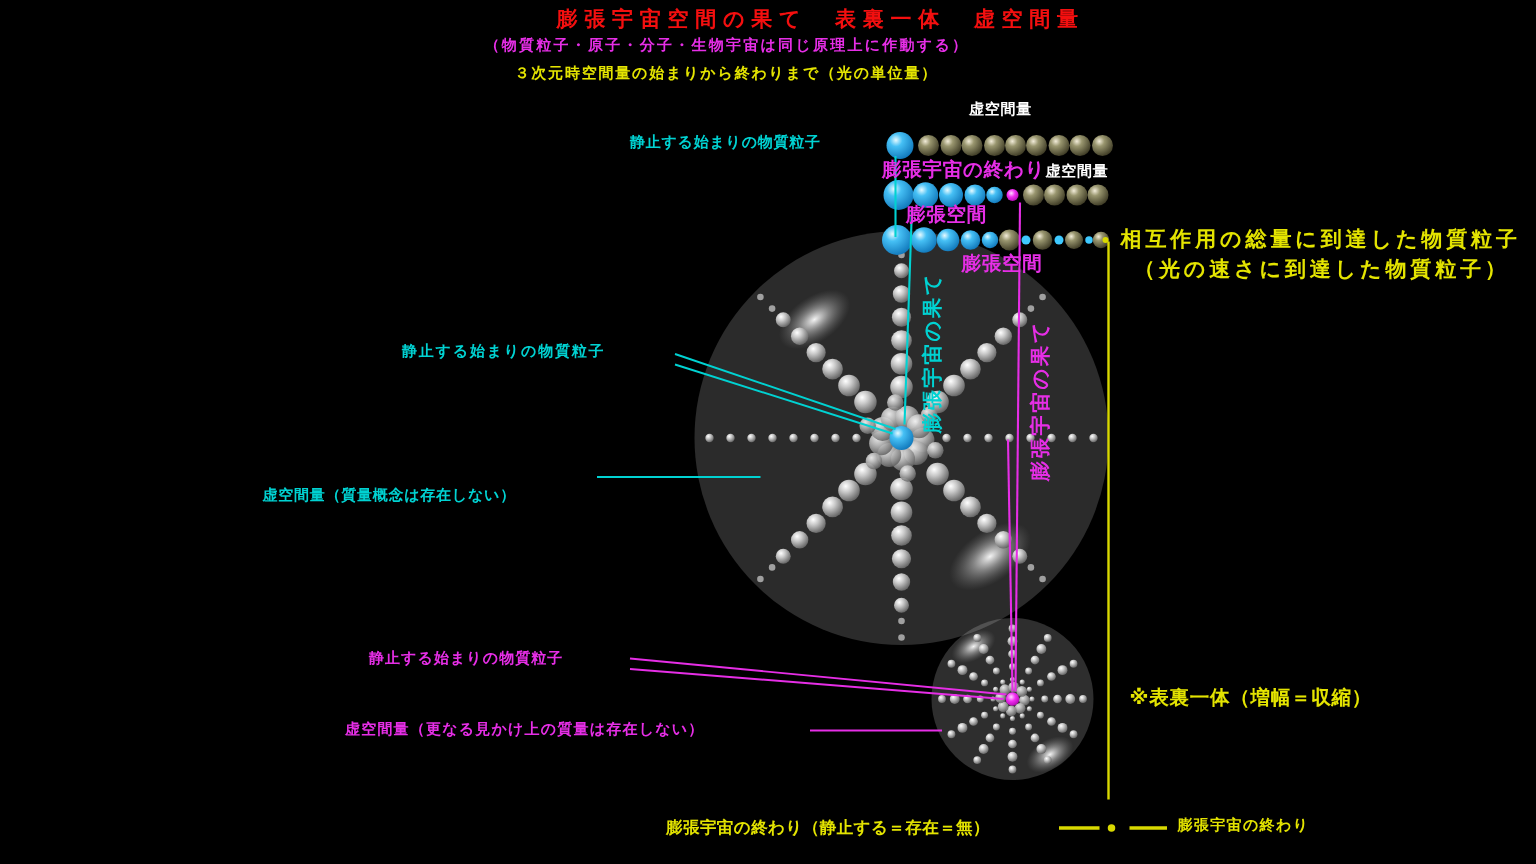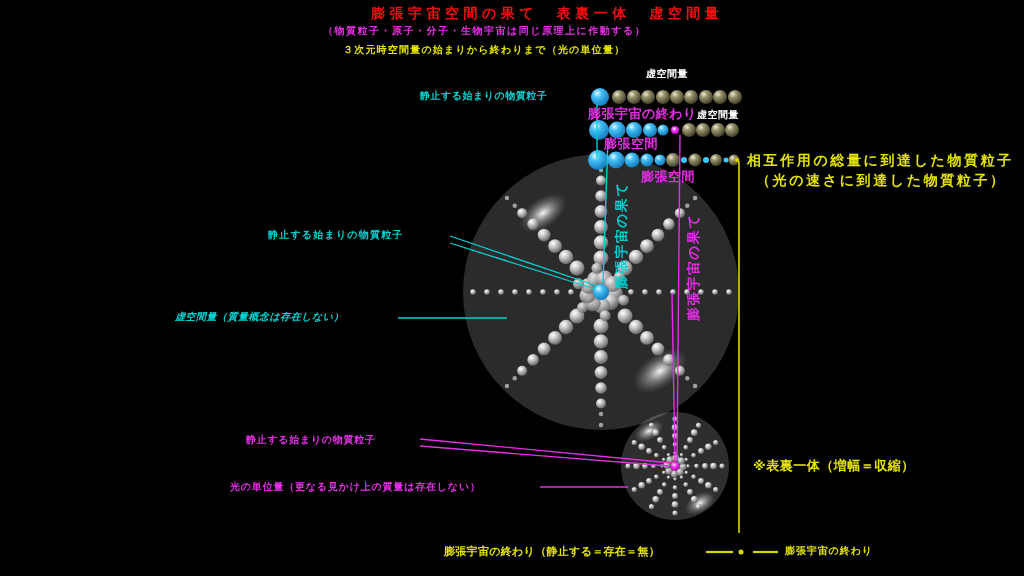--- a/index.html
+++ b/index.html
@@ -17,21 +17,21 @@
   .l-sub2{left:343px;top:44px;letter-spacing:1.2px;}
   .l-void1{left:646px;top:68px;}
   .l-seishi-top{left:420px;top:90px;}
   .l-mikake{left:588px;top:106px;font-size:13px;}
   .l-void2{left:697px;top:109px;}
   .l-bocho1{left:604px;top:136px;font-size:13px;}
   .l-bocho2{left:641px;top:169px;font-size:13px;}
   .l-sogo1{left:747px;top:152px;font-size:14px;letter-spacing:2.6px;}
   .l-sogo2{left:756px;top:172px;font-size:14px;letter-spacing:2.6px;}
   .l-seishi-mid{left:268px;top:229px;letter-spacing:1.2px;}
-  .l-void3{left:175px;top:311px;font-style:italic;}
+  .l-void3{left:175px;top:325px;}
   .l-mikake-bocho{left:246px;top:434px;letter-spacing:.7px;}
   .l-void4{left:230px;top:481px;letter-spacing:.8px;}
   .l-bunretsu{left:753px;top:458px;font-size:13px;}
   .l-end{left:444px;top:545px;font-size:11px;letter-spacing:.3px;}
   .l-vanished{left:785px;top:545px;letter-spacing:.9px;}
   .v-label{position:absolute;width:110px;text-align:center;font-size:13.5px;letter-spacing:1.8px;
            transform:rotate(-90deg);white-space:nowrap;}
   .v-cyan-pos{left:567px;top:226px;}
   .v-magenta-pos{left:639px;top:258px;}
 </style>
@@ -299,18 +299,18 @@
   <div class="lbl c-yellow l-sogo2">（光の速さに到達した物質粒子）</div>
   <div class="lbl c-yellow l-sogo1">相互作用の総量に到達した物質粒子</div>
 
   <div class="lbl c-cyan l-seishi-mid">静止する始まりの物質粒子</div>
   <div class="lbl c-cyan l-void3">虚空間量（質量概念は存在しない）</div>
 
   <div class="v-label c-cyan v-cyan-pos">膨張宇宙の果て</div>
   <div class="v-label c-magenta v-magenta-pos">膨張宇宙の果て</div>
 
   <div class="lbl c-magenta l-mikake-bocho">静止する始まりの物質粒子</div>
-  <div class="lbl c-magenta l-void4">光の単位量（更なる見かけ上の質量は存在しない）</div>
+  <div class="lbl c-magenta l-void4">虚空間量（更なる見かけ上の質量は存在しない）</div>
   <div class="lbl c-yellow l-bunretsu">※表裏一体（増幅＝収縮）</div>
 
   <div class="lbl c-yellow l-end">膨張宇宙の終わり（静止する＝存在＝無）</div>
   <div class="lbl c-yellow l-vanished">膨張宇宙の終わり</div>
 </div>
 
 </body></html>

